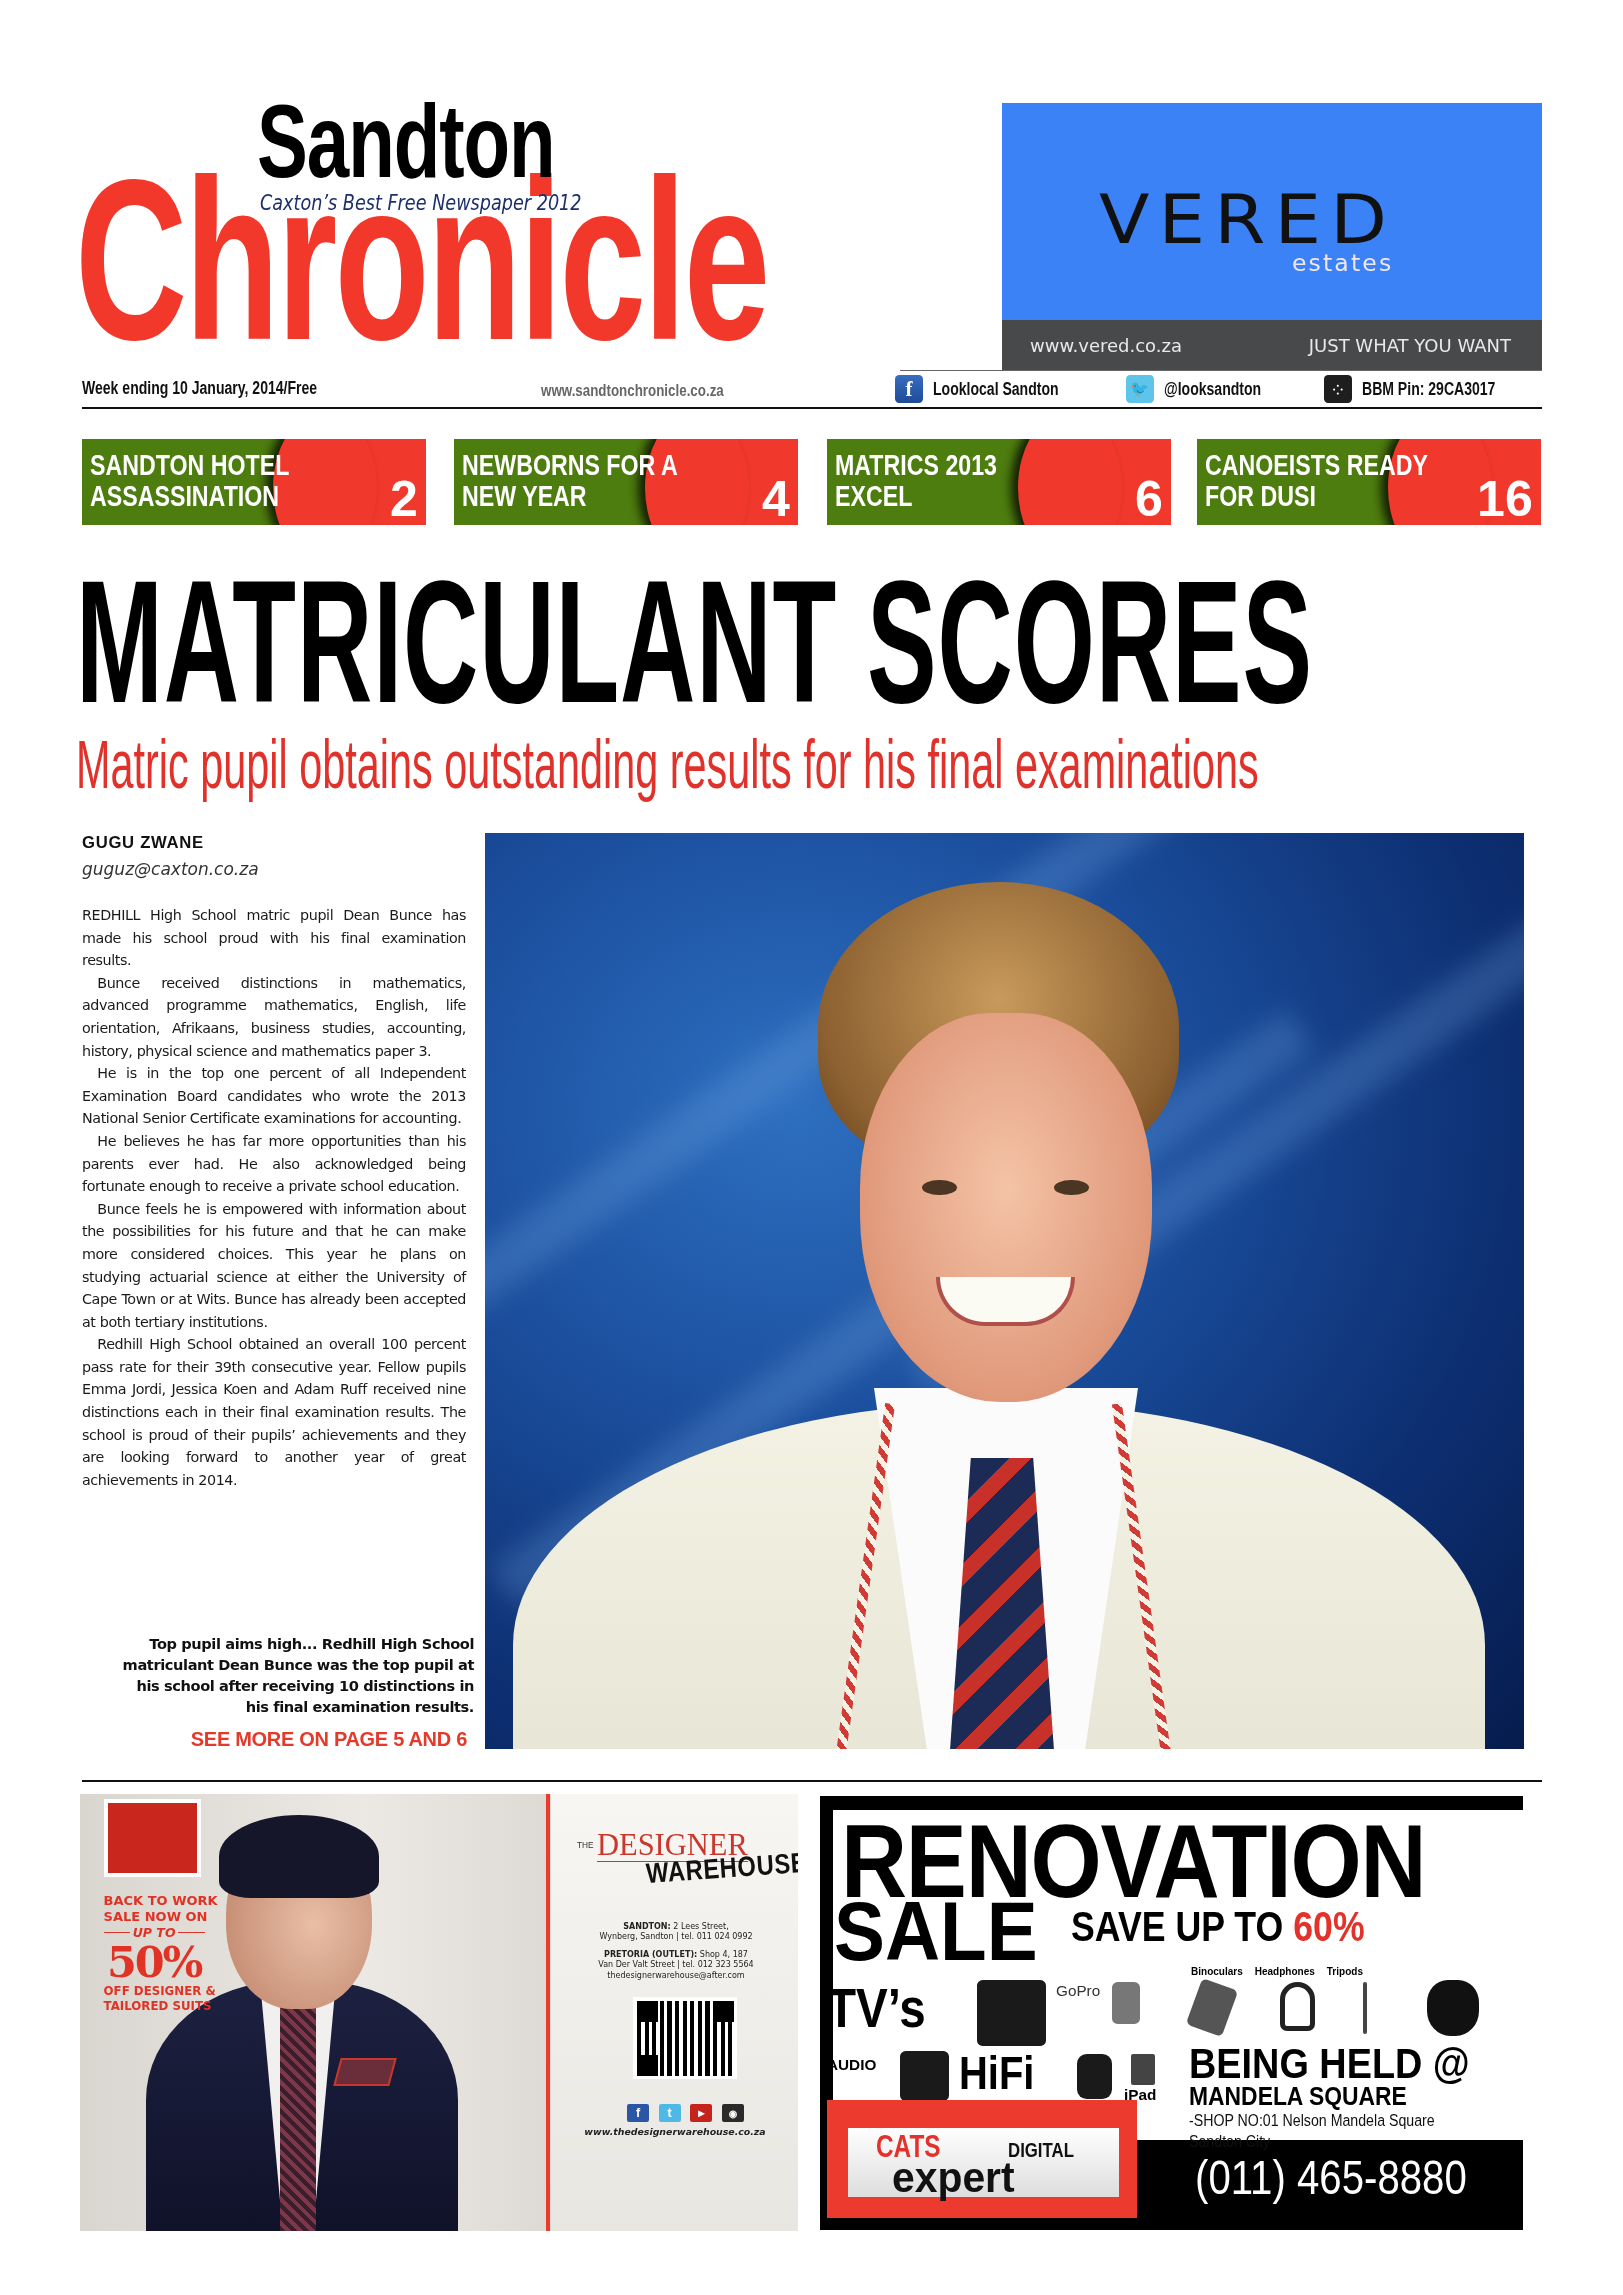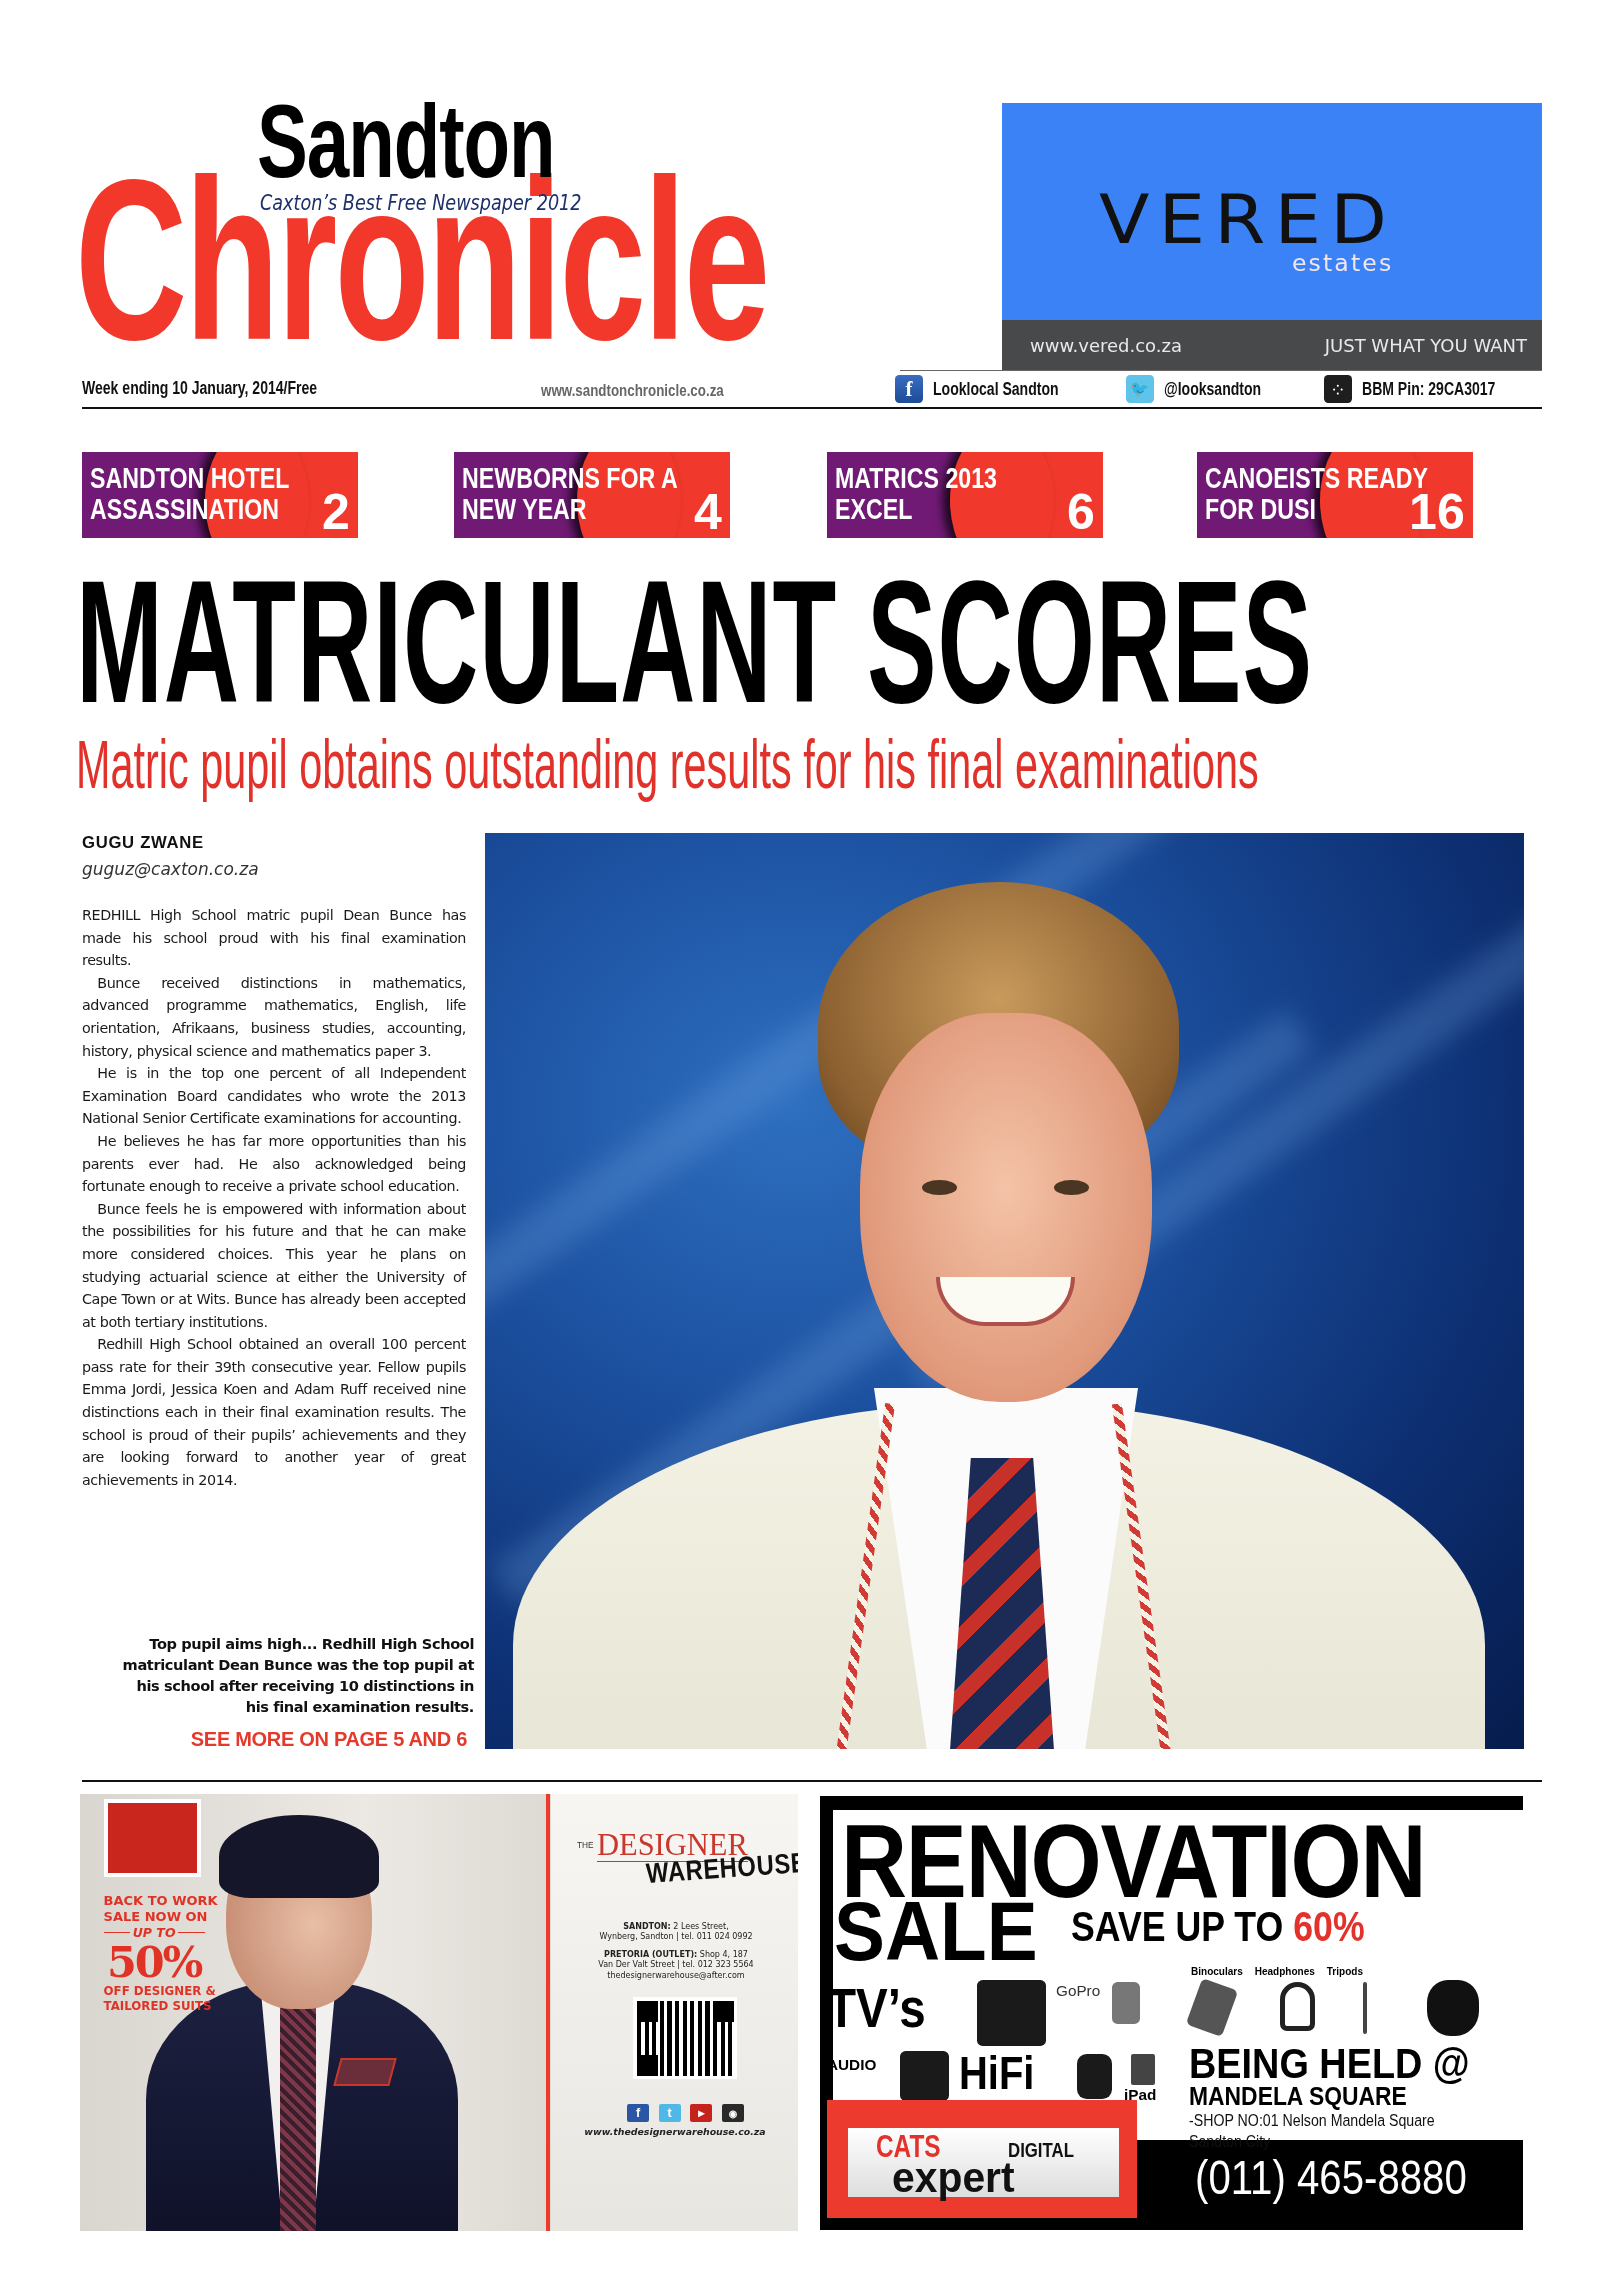--- a/index.html
+++ b/index.html
@@ -10,33 +10,33 @@
 
   
   .mast-sandton { left: 257px; top: 90px; font-family: "Liberation Sans", sans-serif; font-weight: 700; font-size: 103px; line-height: 1; color: #000; transform: scaleX(0.74); transform-origin: left top; letter-spacing: -1.4px; }
   .mast-tagline { left: 260px; top: 190px; font-family: "DejaVu Sans", sans-serif; font-style: italic; font-size: 21.5px; color: #1c2f6b; transform: scaleX(0.82); transform-origin: left top; white-space: nowrap; }
   .mast-chronicle { left: 75px; top: 146px; font-family: "Liberation Sans", sans-serif; font-weight: 700; font-size: 229px; line-height: 1; color: #f2382a; transform: scaleX(0.68); transform-origin: left top; letter-spacing: -4.2px; white-space: nowrap; }
 
   
   .vered { left: 1002px; top: 103px; width: 540px; height: 267px; background: #3b82f6; }
   .vered-logo { position: absolute; left: 97px; top: 78px; font-family: "DejaVu Sans", sans-serif; font-size: 67px; letter-spacing: 8.3px; color: #111; font-weight: 400; transform: scaleX(1.1); transform-origin: left top; }
   .vered-estates { position: absolute; left: 290px; top: 146px; font-family: "DejaVu Sans", sans-serif; font-size: 23.6px; letter-spacing: 2.1px; color: #f3e5ea; }
-  .vered-bar { position: absolute; left: 0; bottom: 0; width: 100%; height: 50px; background: #48494b; color: #e9e9e9; font-family: "DejaVu Sans", sans-serif; font-size: 18px; display: flex; justify-content: space-between; align-items: center; padding: 0 15px 0 28px; gap: 32px; }
+  .vered-bar { position: absolute; left: 0; bottom: 0; width: 100%; height: 50px; background: #48494b; color: #e9e9e9; font-family: "DejaVu Sans", sans-serif; font-size: 18px; display: flex; justify-content: space-between; align-items: center; padding: 0 31px 0 28px; gap: 32px; }
   .week { left: 82px; top: 378px; font-weight: 700; font-size: 18px; color: #111; transform: scaleX(0.78); transform-origin: left top; white-space: nowrap; }
   .site { left: 541px; top: 381px; font-weight: 700; font-size: 16.7px; color: #666; transform: scaleX(0.8); transform-origin: left top; white-space: nowrap; }
   .social { top: 375px; display: flex; align-items: center; gap: 9.7px; }
   .social .txt { font-weight: 700; font-size: 18px; color: #111; transform: scaleX(0.78); transform-origin: left center; white-space: nowrap; }
   .ic { width: 28px; height: 28px; border-radius: 4.2px; display: flex; align-items: center; justify-content: center; color: #fff; font-weight: 700; font-size: 21px; }
   .ic-fb { background: linear-gradient(#3a6cc0, #1e4b98); font-family: "Liberation Serif", serif; }
   .ic-tw { background: #5fc4ea; font-size: 15.3px; }
   .ic-bb { background: #1e1e1e; font-size: 12.5px; }
   .rule { background: #111; height: 2.1px; }
 
   
-  .teaser { top: 452px; width: 276px; height: 86px; background: #701a75; overflow: hidden; }
+  .teaser { top: 439px; width: 344px; height: 86px; background: #4d7c0f; overflow: hidden; }
   .teaser .red { position: absolute; right: 0; top: 0; width: 90px; height: 100%; background: #f0392c; }
   .teaser .curve { position: absolute; right: 49px; top: -28px; width: 104px; height: 153px; border-radius: 50%; background: #f0392c; box-shadow: -7px 0 9.7px rgba(0,0,0,0.75); }
   .teaser .ttl { position: absolute; left: 8.3px; top: 11px; font-weight: 700; font-size: 29px; line-height: 30.5px; color: #fff; transform: scaleX(0.8); transform-origin: left top; white-space: nowrap; }
   .teaser .num { position: absolute; right: 8.3px; bottom: 1.4px; font-weight: 700; font-size: 50px; line-height: 1; color: #fff; }
 
   
   .headline { left: 76px; top: 555px; font-weight: 700; font-size: 174px; line-height: 1; color: #000; transform: scaleX(0.6); transform-origin: left top; white-space: nowrap; letter-spacing: 1.4px; }
   .subhead { left: 76px; top: 730px; font-family: "Liberation Sans", sans-serif; font-size: 69px; line-height: 1; color: #e0322a; transform: scaleX(0.6); transform-origin: left top; white-space: nowrap; }
 
   

